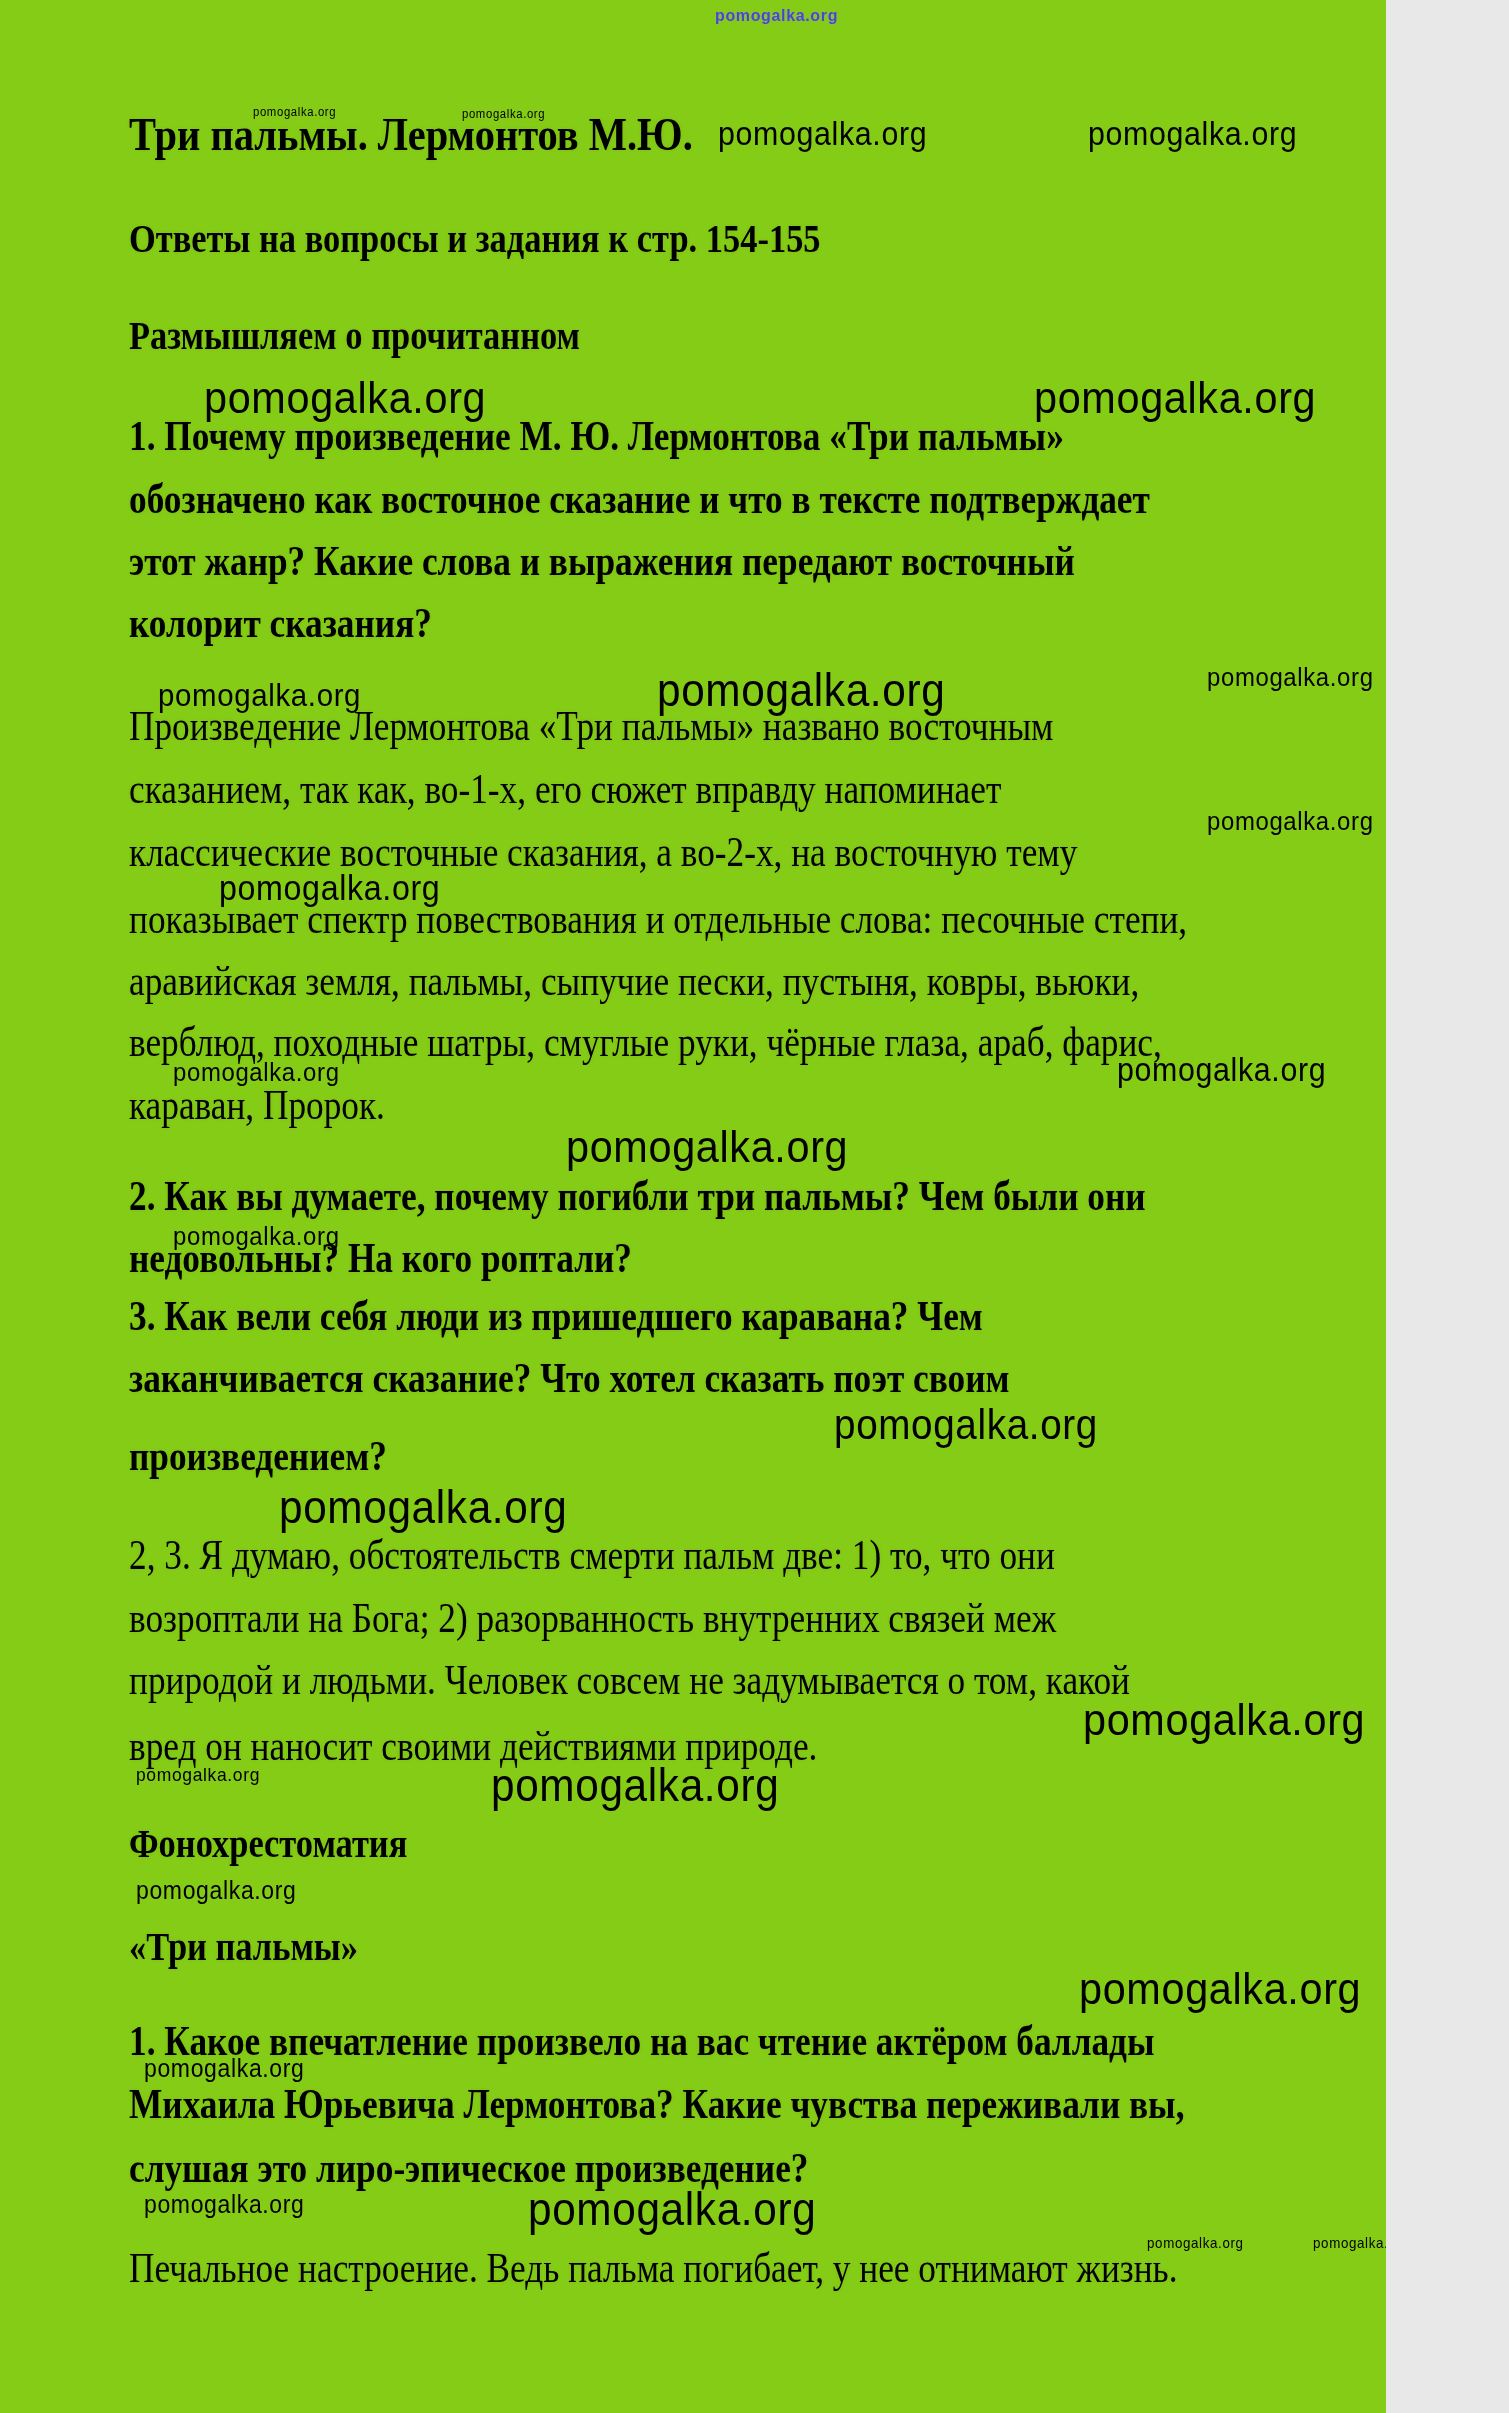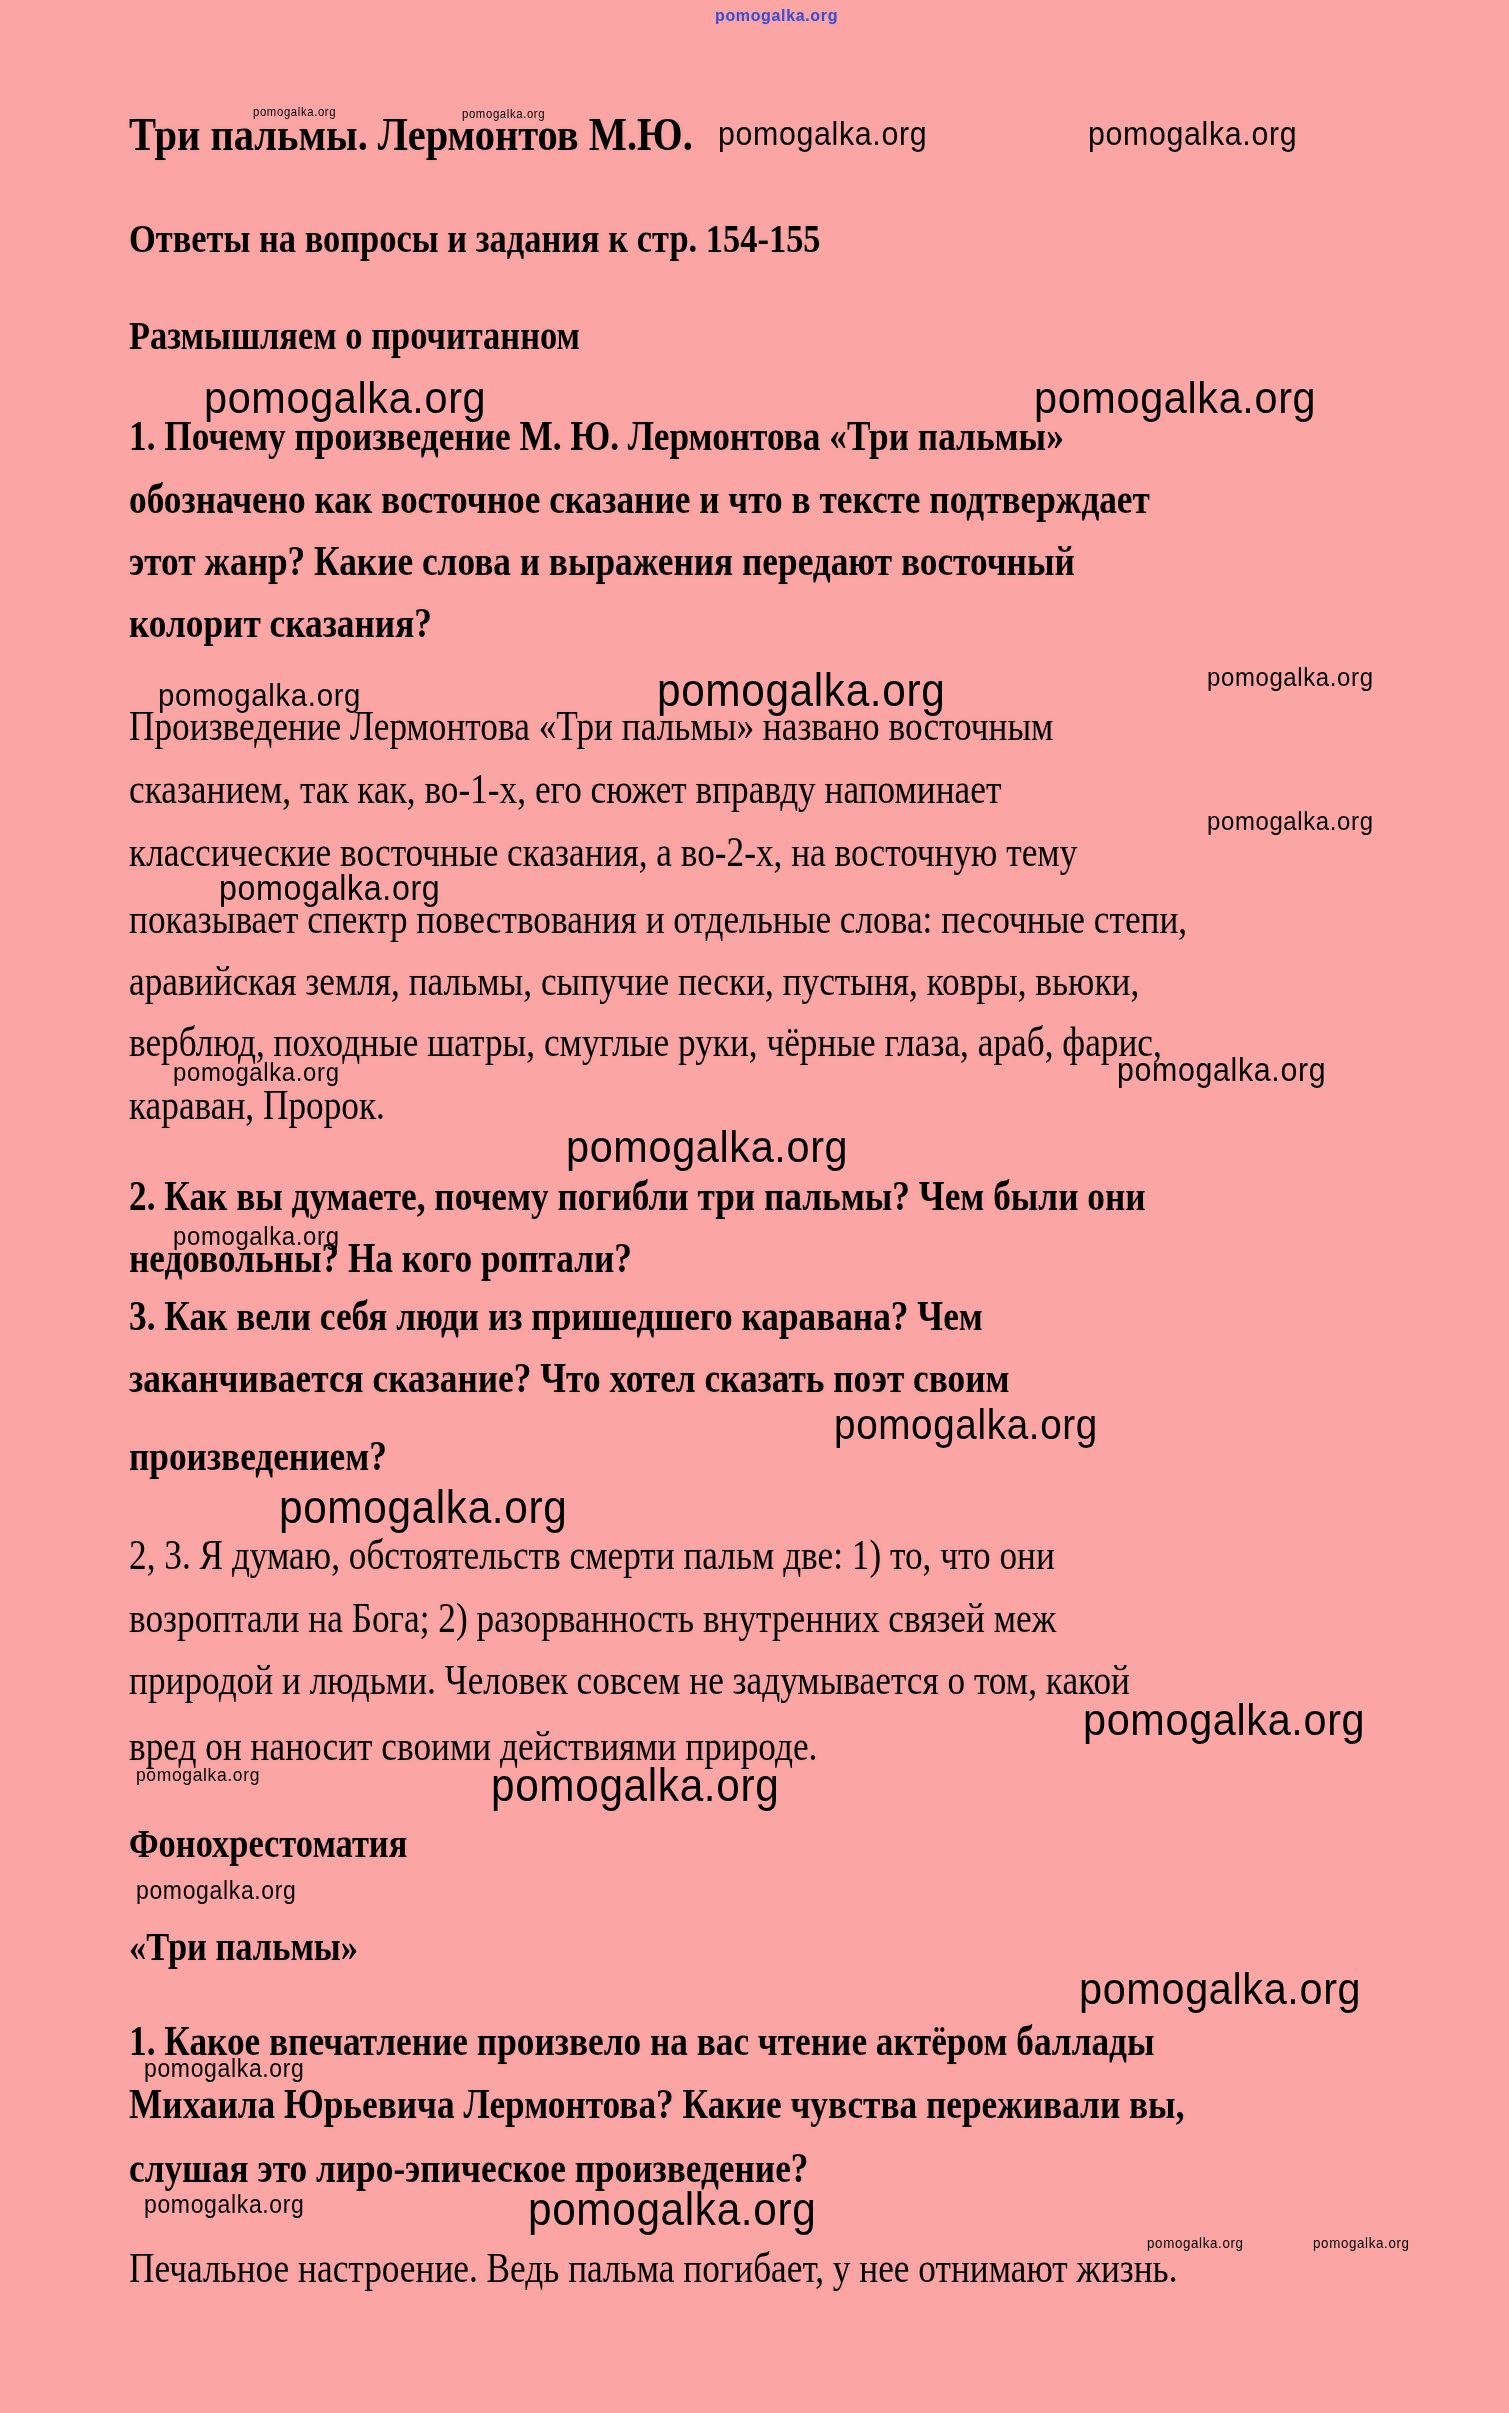--- a/index.html
+++ b/index.html
@@ -1,20 +1,20 @@
 <!DOCTYPE html>
 <html style="font-size:11.6px"><head>
 <meta charset="utf-8">
 <style>
   html,body{margin:0;padding:0;background:#e8e8e8;}
   .page{
     position:relative;
-    width:1509px;
+    width:1386px;
     height:2413px;
-    background:#fca5a5;
+    background:#84cc16;
     overflow:hidden;
     font-family:"Liberation Serif","DejaVu Serif",serif;
   }
   .line{
     position:absolute;
     white-space:nowrap;
     color:#000;
     line-height:1.15;
     transform:scaleX(0.84);
     transform-origin:0 50%;

